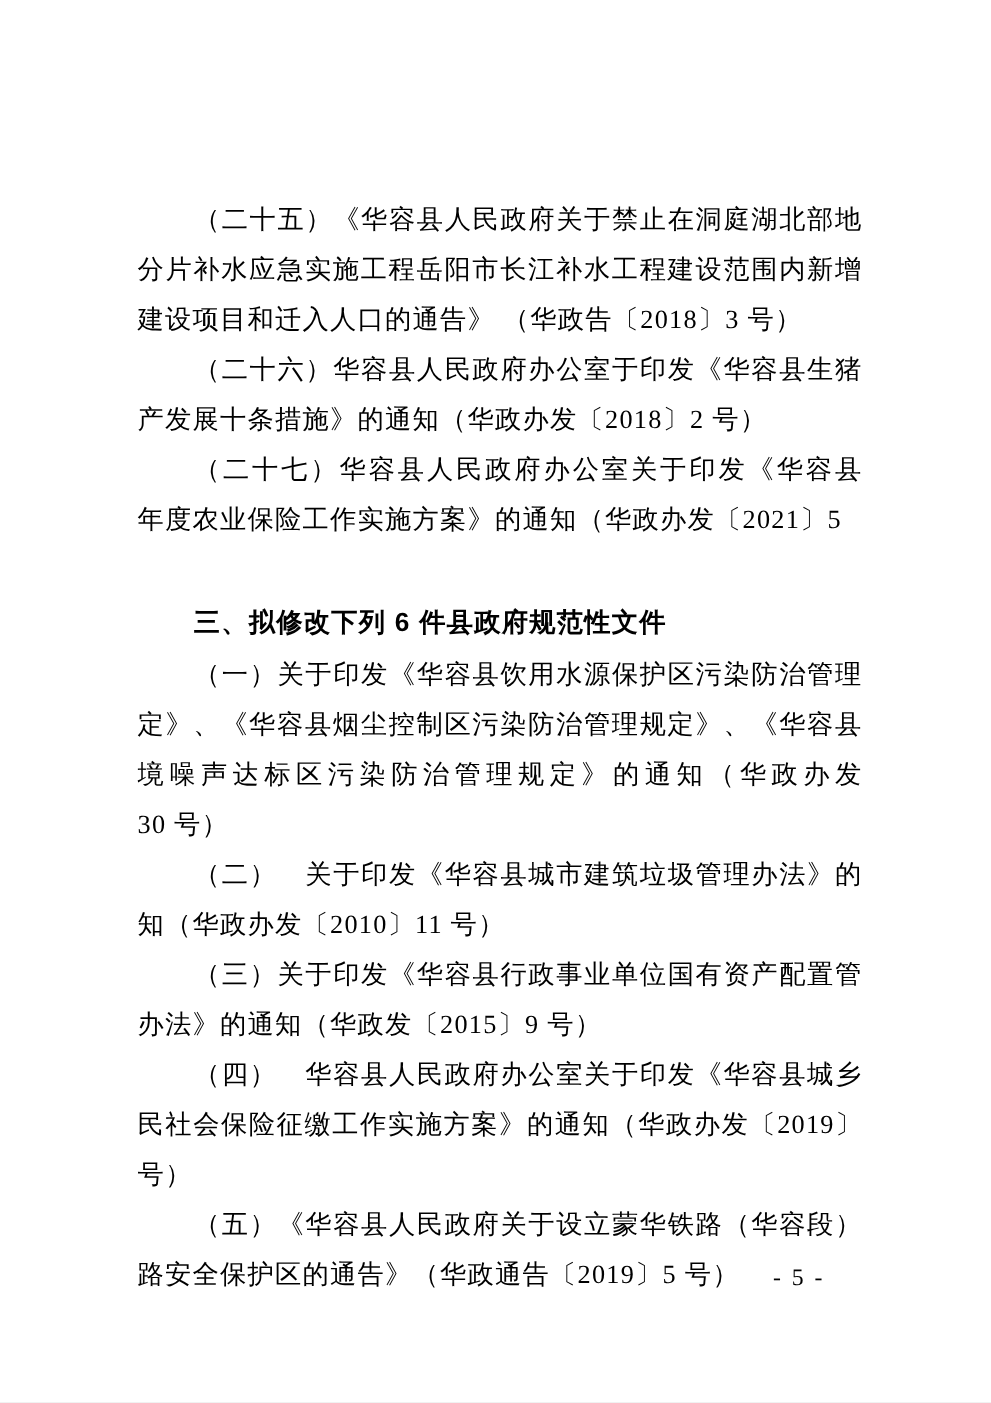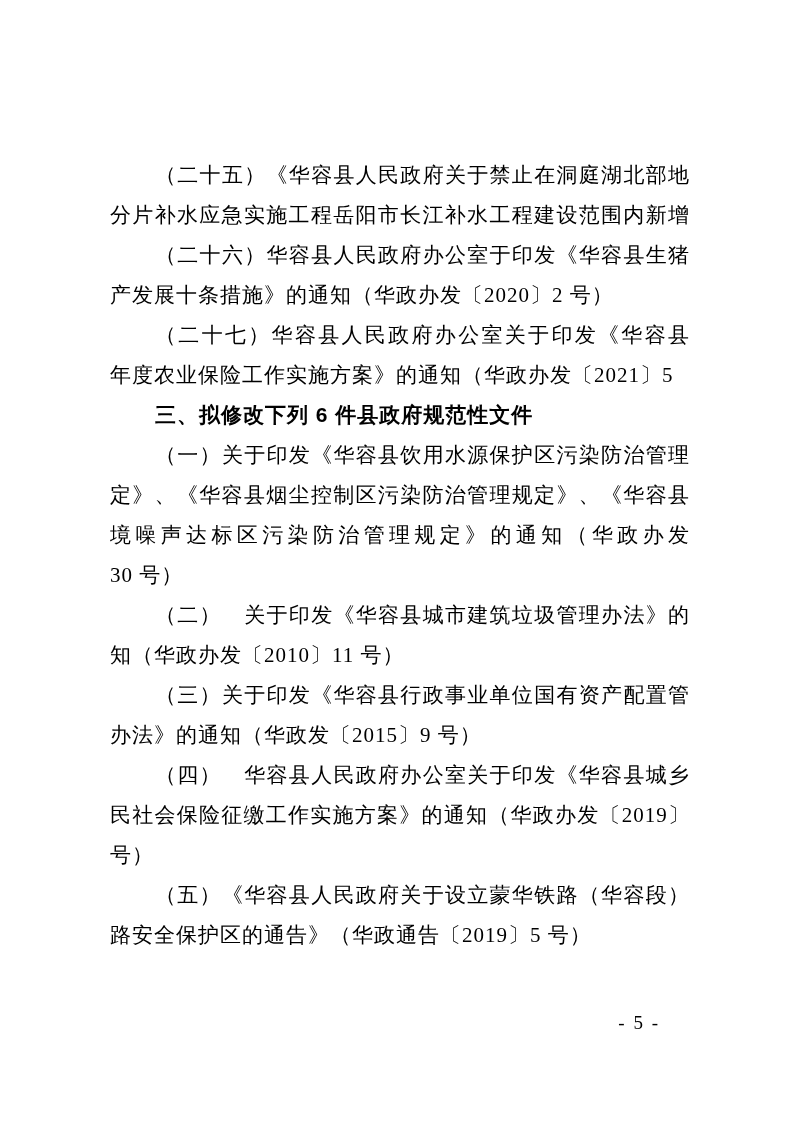--- a/index.html
+++ b/index.html
@@ -38,40 +38,42 @@
     .line.fill {
       text-align: justify;
       text-align-last: justify;
       text-justify: inter-ideograph;
     }
     .line.heading {
       font-family: "Liberation Sans", "DejaVu Sans", sans-serif;
       font-weight: bold;
       font-size: 21px;
       letter-spacing: 1px;
+      margin-top: 44px;
     }
     .page-number {
       position: absolute;
       top: 1011px;
       right: 133px;
       font-size: 19px;
       line-height: 24px;
       letter-spacing: 2px;
       font-family: "Liberation Serif", "DejaVu Serif", serif;
     }
   </style>
 </head>
 <body>
 
 <div class="page">
   <div class="text-block">
     <div class="line indent fill">（二十五）《华容县人民政府关于禁止在洞庭湖北部地区</div>
     <div class="line fill">分片补水应急实施工程岳阳市长江补水工程建设范围内新增</div>
+    <div class="line">建设项目和迁入人口的通告》 （华政告〔2018〕3 号）</div>
     <div class="line indent fill">（二十六）华容县人民政府办公室于印发《华容县生猪生</div>
-    <div class="line">产发展十条措施》的通知（华政办发〔2020〕2 号）</div>
+    <div class="line">产发展十条措施》的通知（华政办发〔2018〕2 号）</div>
     <div class="line indent fill">（二十七）华容县人民政府办公室关于印发《华容县 2021</div>
     <div class="line">年度农业保险工作实施方案》的通知（华政办发〔2021〕5 号）</div>
     <div class="line indent heading">三、拟修改下列 6 件县政府规范性文件</div>
     <div class="line indent fill">（一）关于印发《华容县饮用水源保护区污染防治管理规</div>
     <div class="line fill">定》、《华容县烟尘控制区污染防治管理规定》、《华容县环</div>
     <div class="line fill">境噪声达标区污染防治管理规定》的通知（华政办发〔2006〕</div>
     <div class="line">30 号）</div>
     <div class="line indent fill">（二）　关于印发《华容县城市建筑垃圾管理办法》的通</div>
     <div class="line">知（华政办发〔2010〕11 号）</div>
     <div class="line indent fill">（三）关于印发《华容县行政事业单位国有资产配置管理</div>

